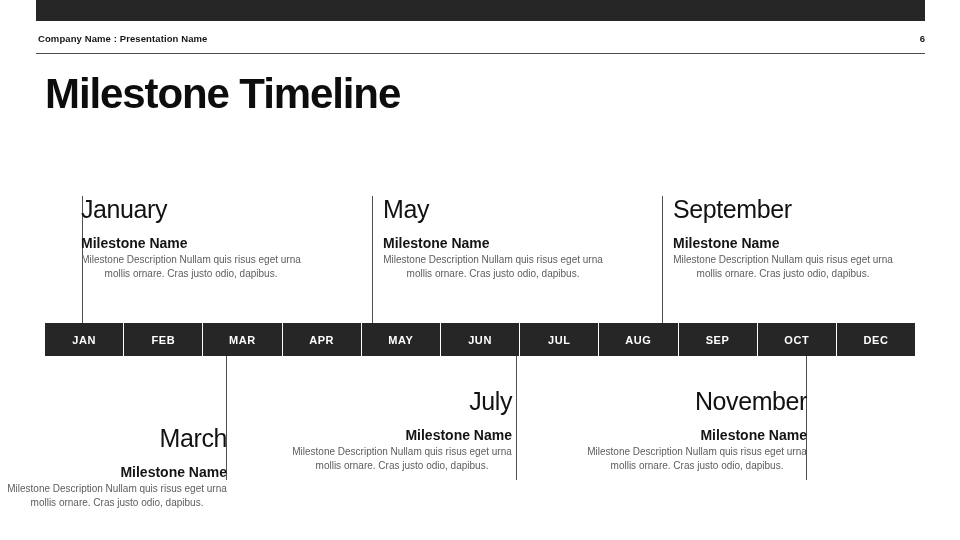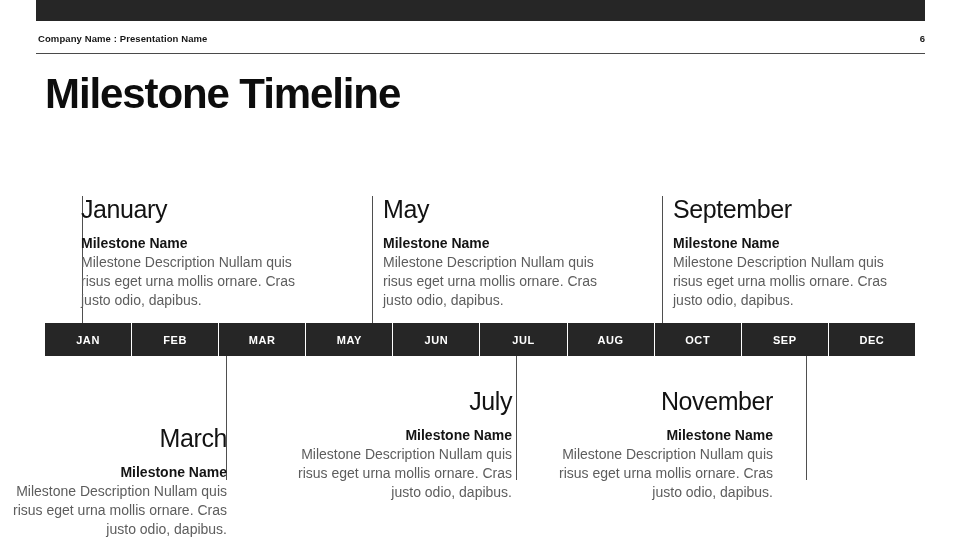--- a/index.html
+++ b/index.html
@@ -148,24 +148,25 @@
     white-space: nowrap;
   }
   .ms-name {
     font-size: 14px;
     font-weight: bold;
     color: #141414;
     line-height: 1.35;
     margin-bottom: 1px;
   }
   .ms-desc {
-    font-size: 14px;
+    font-size: 10px;
     font-weight: normal;
     color: #5d5d5d;
     line-height: 1.33;
+    text-align: center;
   }
 </style>
 </head>
 <body>
 
 <div class="top-banner"></div>
 
 <div class="slide-header">
   <div class="slide-header-title">Company Name : Presentation Name</div>
   <div class="slide-header-pagenum">6</div>
@@ -181,26 +182,27 @@
   <div class="connector up" style="left:662px;"></div>
 
   <div class="connector down" style="left:226px;"></div>
   <div class="connector down" style="left:516px;"></div>
   <div class="connector down" style="left:806px;"></div>
 
   <div class="month-bar">
     <div class="month-cell">JAN</div>
     <div class="month-cell">FEB</div>
     <div class="month-cell">MAR</div>
+    <div class="month-cell">APR</div>
     <div class="month-cell">MAY</div>
     <div class="month-cell">JUN</div>
     <div class="month-cell">JUL</div>
     <div class="month-cell">AUG</div>
+    <div class="month-cell">SEP</div>
     <div class="month-cell">OCT</div>
-    <div class="month-cell">SEP</div>
     <div class="month-cell">DEC</div>
   </div>
 
   <div class="milestone top" style="left:70px;">
     <div class="ms-month">January</div>
     <div class="ms-name">Milestone Name</div>
     <div class="ms-desc">Milestone Description Nullam quis risus eget urna mollis ornare. Cras justo odio, dapibus.</div>
   </div>
 
   <div class="milestone top" style="left:372px;">
@@ -220,19 +222,19 @@
     <div class="ms-name">Milestone Name</div>
     <div class="ms-desc">Milestone Description Nullam quis risus eget urna mollis ornare. Cras justo odio, dapibus.</div>
   </div>
 
   <div class="milestone bottom" style="left:292px;">
     <div class="ms-month">July</div>
     <div class="ms-name">Milestone Name</div>
     <div class="ms-desc">Milestone Description Nullam quis risus eget urna mollis ornare. Cras justo odio, dapibus.</div>
   </div>
 
-  <div class="milestone bottom" style="left:553px;">
+  <div class="milestone bottom" style="left:587px;">
     <div class="ms-month">November</div>
     <div class="ms-name">Milestone Name</div>
     <div class="ms-desc">Milestone Description Nullam quis risus eget urna mollis ornare. Cras justo odio, dapibus.</div>
   </div>
 
 </div>
 
 </body></html>

